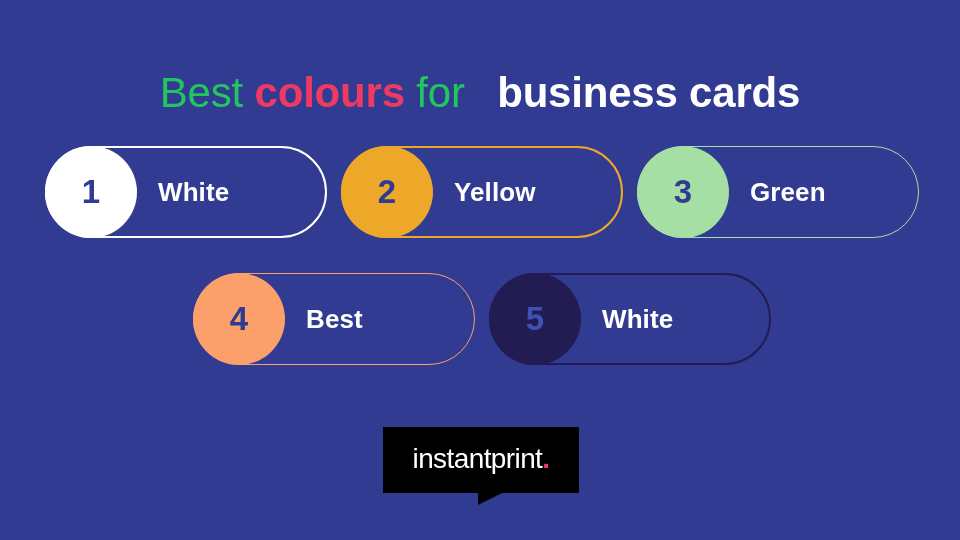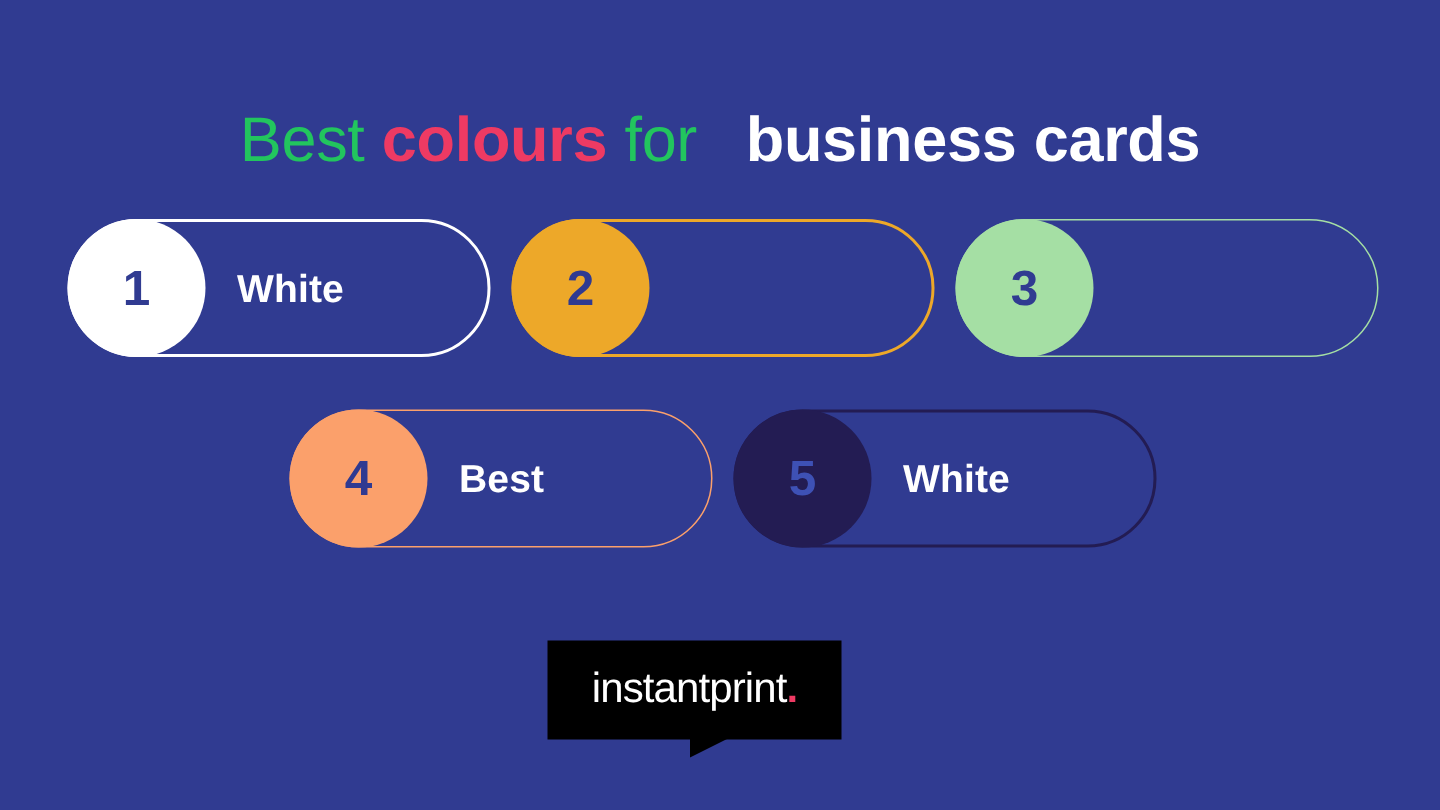--- a/index.html
+++ b/index.html
@@ -128,21 +128,21 @@
   .c-peach  .pill-circle  { background: #FBA06B; }
   .c-peach  .pill-number  { color: #2F3A91; }
 
   .c-blue   .pill-outline { border-color: #231C53; }
   .c-blue   .pill-circle  { background: #231C53; }
   .c-blue   .pill-number  { color: #3E51B5; }
 
   
   .logo {
     position: absolute;
-    left: 365px;
+    left: 383px;
     top: 427px;
     width: 196px;
     height: 78px;
   }
   .logo-bubble {
     position: absolute;
     left: 0;
     top: 0;
     width: 196px;
     height: 66px;
@@ -193,29 +193,31 @@
       <div class="pill-label">White</div>
     </div>
 
     <div class="gap"></div>
 
     <div class="pill c-yellow">
       <div class="pill-outline"></div>
       <div class="pill-circle">
         <span class="pill-number">2</span>
       </div>
+      <div class="pill-label">Yellow</div>
     </div>
 
     <div class="gap"></div>
 
     <div class="pill c-green">
       <div class="pill-outline"></div>
       <div class="pill-circle">
         <span class="pill-number">3</span>
       </div>
+      <div class="pill-label">Green</div>
     </div>
 
   </div>
 
   <div class="row row-2">
 
     <div class="pill c-peach">
       <div class="pill-outline"></div>
       <div class="pill-circle">
         <span class="pill-number">4</span>

